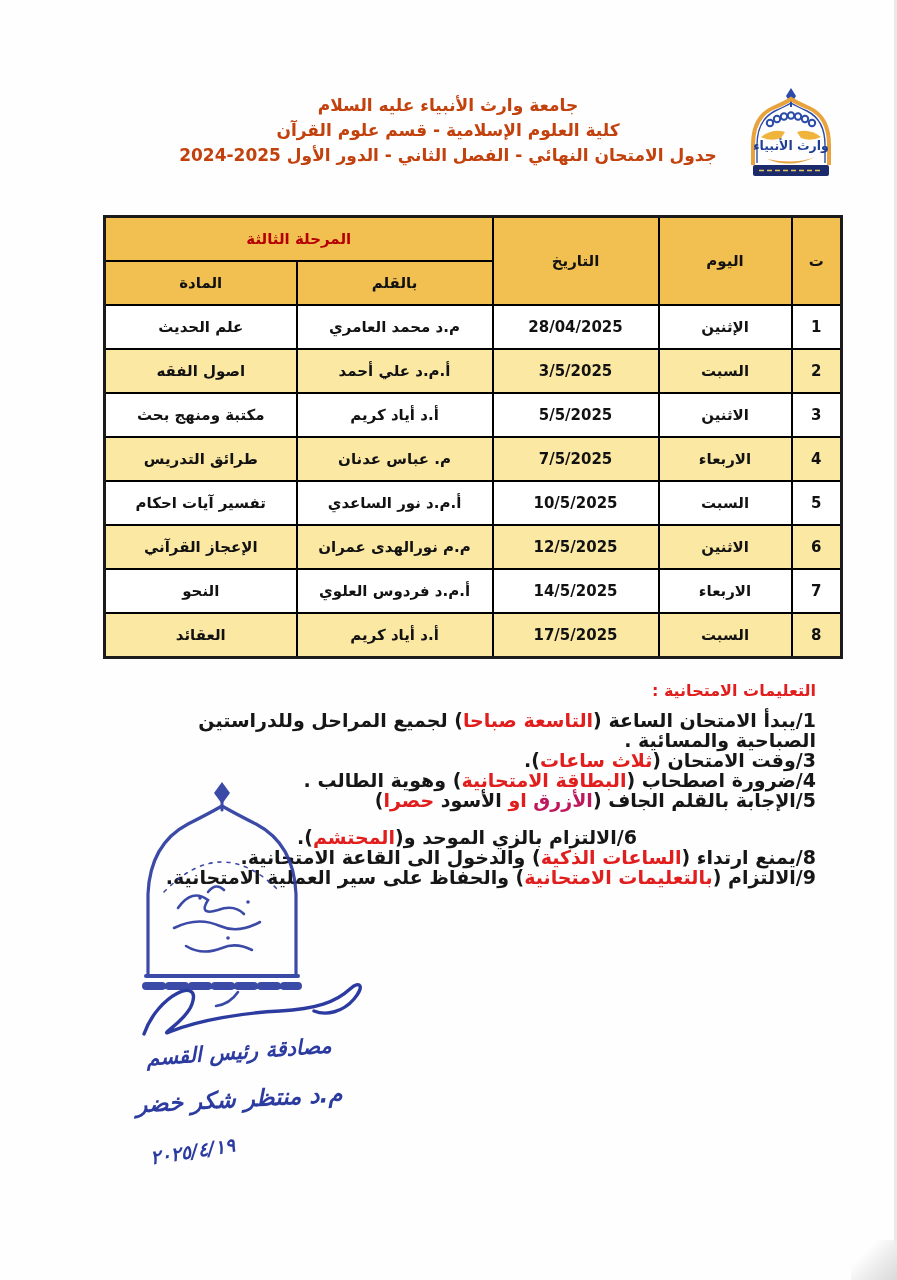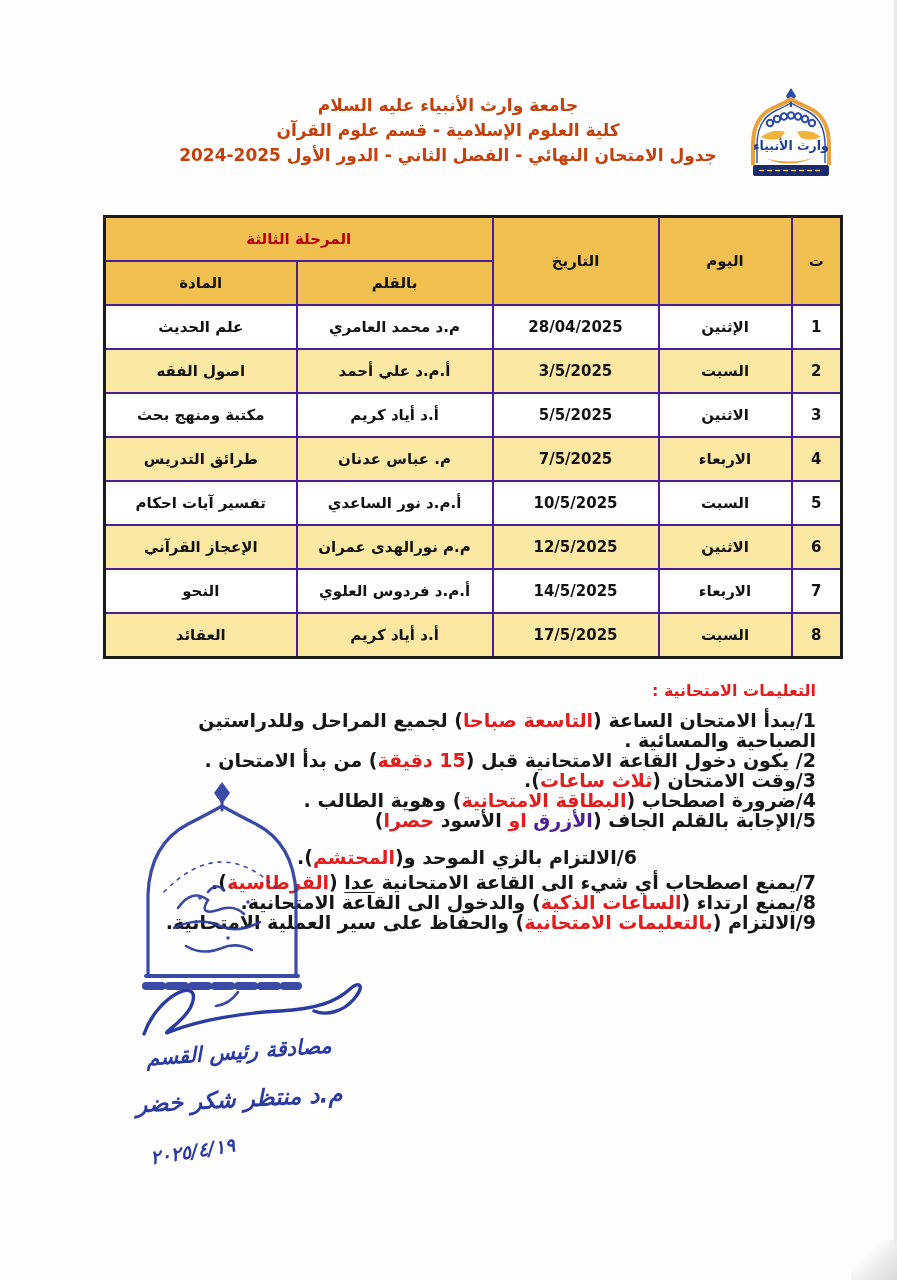--- a/index.html
+++ b/index.html
@@ -29,40 +29,40 @@
   .logo { position:absolute; top:87px; left:743px; width:96px; height:102px; }
 
   
   table.schedule {
     position:absolute; top:215px; left:103px; width:737px;
     border-collapse:collapse; table-layout:fixed;
     direction:rtl; font-weight:bold; color:#121212;
     border:3px solid #1b1b1b;
   }
   table.schedule th, table.schedule td {
-    border:2px solid #4c1d95; text-align:center; vertical-align:middle;
+    border:2px solid #000000; text-align:center; vertical-align:middle;
     font-size:15px; padding:12px 4px; overflow:hidden;
   }
   table.schedule thead th { background:#F1C050; }
   .stage-title { color:#b50000; font-size:18px; }
   tr.hdr1 { height:38px; } tr.hdr2 { height:36px; }
   tbody tr { height:44px; background:#ffffff; }
   tbody tr:nth-child(even) { background:#FBE8A3; }
 
   
   .instructions {
     position:absolute; top:676px; left:118px; width:698px;
     direction:rtl; text-align:right;
     font-weight:bold; color:#161616;
   }
   .instr-title { color:#e11d1d; font-size:16px; line-height:30px; margin-bottom:4px; }
   .instr-line { font-size:19px; line-height:20px; }
   .gap-lg { margin-top:17px;text-align:center; } .gap-sm { margin-top:5px; }
   .seg-red { color:#e11d1d; }
-  .seg-blue { color:#4c1d95;text-align:right; }
+  .seg-blue { color:#be185d;text-align:right; }
   .seg-under { text-decoration:underline; text-underline-offset:3px; }
 
   
   .stamp { position:absolute; top:780px; left:116px; width:214px; height:234px; opacity:.92; }
   .signature { position:absolute; top:970px; left:124px; width:260px; height:88px; }
   .hand { position:absolute; direction:rtl; color:#2c3ba0; font-weight:bold; font-style:italic; white-space:nowrap; }
   .hand1 { top:1040px; left:146px; font-size:21px; transform:rotate(-4deg); letter-spacing:1px; }
   .hand2 { top:1086px; left:136px; font-size:23px; transform:rotate(-3deg); letter-spacing:2px; }
   .hand3 { top:1140px; left:150px; font-size:19px; transform:rotate(-9deg); letter-spacing:3px; }
 </style>
@@ -190,26 +190,24 @@
         <td>17/5/2025</td>
         <td>أ.د أياد كريم</td>
         <td>العقائد</td>
       </tr>
     </tbody>
   </table>
 
   <div class="instructions">
     <div class="instr-title">التعليمات الامتحانية :</div>
     <div class="instr-line"><span>1/يبدأ الامتحان الساعة (</span><span class="seg-red">التاسعة صباحا</span><span>) لجميع المراحل وللدراستين الصباحية والمسائية .</span></div>
-    <div class="instr-line"><span>2/ يكون دخول القاعة الامتحانية قبل (</span><span class="seg-red">15 دقيقة</span><span>) من بدأ الامتحان .</span></div>
     <div class="instr-line"><span>3/وقت الامتحان (</span><span class="seg-red">ثلاث ساعات</span><span>).</span></div>
     <div class="instr-line"><span>4/ضرورة اصطحاب (</span><span class="seg-red">البطاقة الامتحانية</span><span>) وهوية الطالب .</span></div>
     <div class="instr-line"><span>5/الإجابة بالقلم الجاف (</span><span class="seg-blue">الأزرق</span><span> </span><span class="seg-red">او</span><span> الأسود </span><span class="seg-red">حصرا</span><span>)</span></div>
     <div class="instr-line gap-lg"><span>6/الالتزام بالزي الموحد و(</span><span class="seg-red">المحتشم</span><span>).</span></div>
-    <div class="instr-line gap-sm"><span>7/يمنع اصطحاب أي شيء الى القاعة الامتحانية </span><span class="seg-under">عدا</span><span> (</span><span class="seg-red">القرطاسية</span><span>).</span></div>
     <div class="instr-line"><span>8/يمنع ارتداء (</span><span class="seg-red">الساعات الذكية</span><span>) والدخول الى القاعة الامتحانية.</span></div>
     <div class="instr-line"><span>9/الالتزام (</span><span class="seg-red">بالتعليمات الامتحانية</span><span>) والحفاظ على سير العملية الامتحانية.</span></div>
   </div>
 
   <svg class="stamp" viewBox="0 0 214 234">
     <g fill="none" stroke="#2c3ba0" stroke-linecap="round">
       <g>
         <line x1="106" y1="30" x2="106" y2="14" stroke-width="3"></line>
         <path d="M106 2 l8 11 -8 11 -8 -11 z" fill="#2c3ba0" stroke="none"></path>
       </g>

